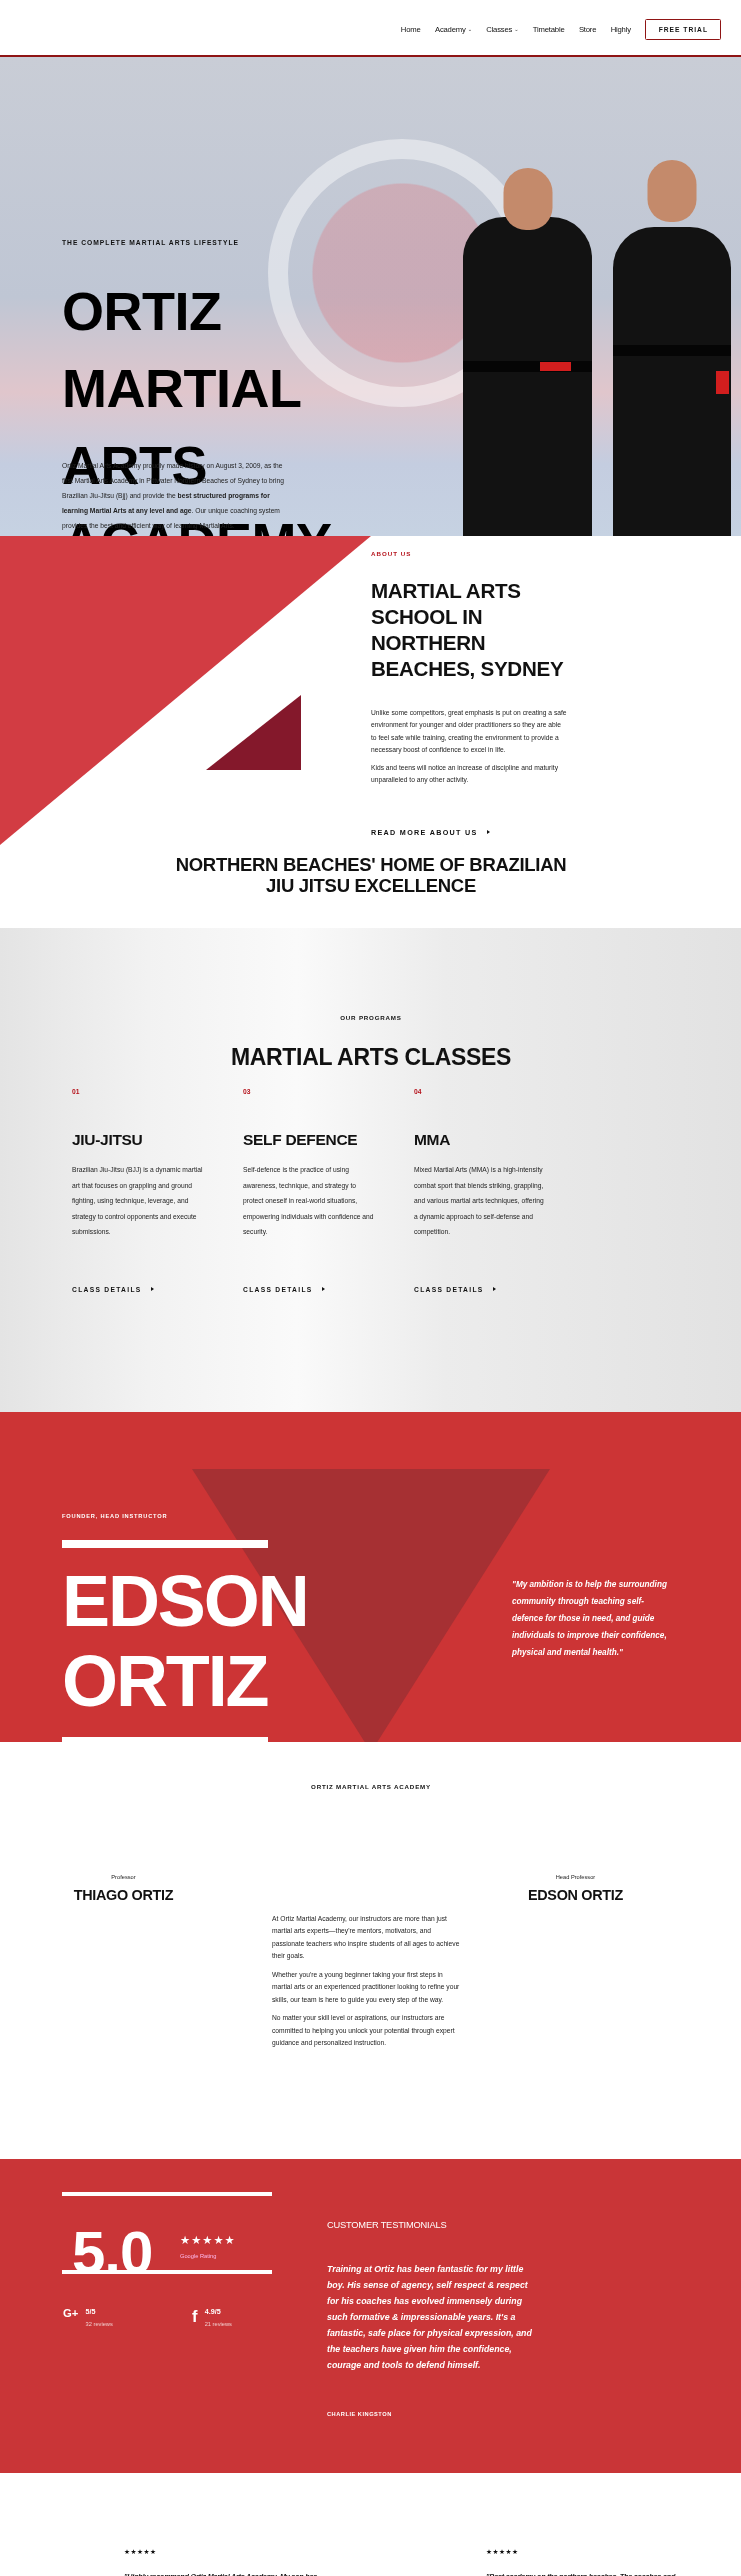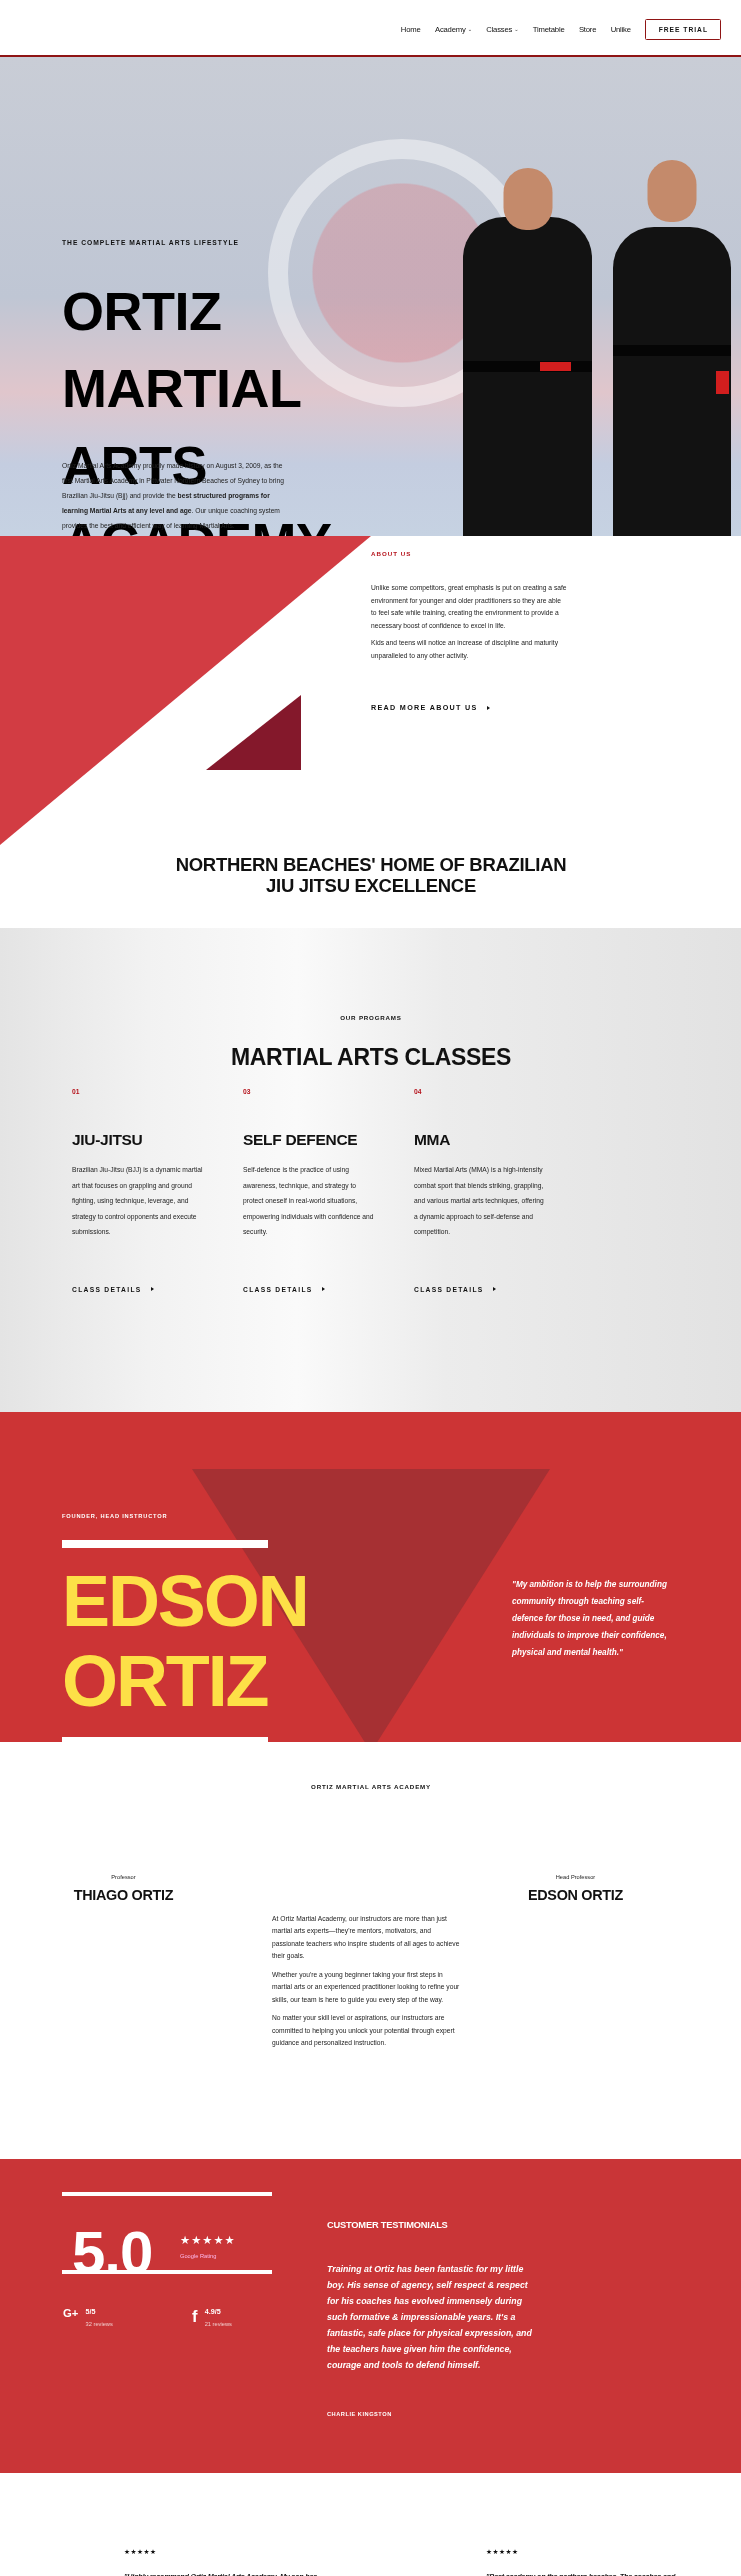--- a/index.html
+++ b/index.html
@@ -36,40 +36,40 @@
 .cgrid{position:absolute;left:72px;top:155px;display:flex;gap:16px}
 .card{width:155px;padding-right:20.6px}
 .card .num{font-size:6.7px;font-weight:700;color:#b5121b;margin-top:5.2px}
 .card h3{font-size:15.5px;font-weight:700;margin-top:36px;letter-spacing:-0.3px}
 .card p{font-size:6.7px;line-height:15.5px;color:#222;margin-top:13px;height:103px}
 .card .cd{font-size:6.7px;font-weight:700;letter-spacing:1.3px;display:flex;align-items:center;gap:9.3px;margin-top:20.6px}
 .founder{position:relative;height:330px;background:#cc3435;overflow:hidden;margin-top:0}
 .founder .vtri{position:absolute;left:192px;top:57px;width:0;height:0;border-left:179px solid transparent;border-right:179px solid transparent;border-top:283px solid #a63033}
 .founder .role{position:absolute;left:62px;top:101px;font-size:5.7px;font-weight:700;letter-spacing:0.8px;color:#fff}
 .founder .bar{position:absolute;left:62px;width:206px;height:8.2px;background:#fff}
-.founder .name{position:absolute;left:62px;top:149px;font-size:72px;line-height:80px;font-weight:700;color:#fde047;letter-spacing:-2.1px}
+.founder .name{position:absolute;left:62px;top:149px;font-size:72px;line-height:80px;font-weight:700;color:#ffffff;letter-spacing:-2.1px}
 .founder .quote{position:absolute;left:512px;top:164px;width:160px;font-size:8.2px;line-height:17px;font-style:italic;font-weight:700;color:#fff}
 .instr{position:relative;height:417px;background:#fff}
 .instr .eyebrow3{position:absolute;left:0;right:0;top:41px;text-align:center;font-size:6.2px;font-weight:700;letter-spacing:0.8px}
 .instr h2{position:absolute;left:0;right:0;top:67px;text-align:center;font-size:23px;font-weight:700;letter-spacing:-0.3px}
 .inst-card{position:absolute;top:132px;text-align:center;width:103px}
 .inst-card .r{font-size:5.7px;color:#222}
 .inst-card .n{font-size:14.4px;font-weight:700;margin-top:7px;letter-spacing:-0.3px}
 .instr .body{position:absolute;left:272px;top:109px;width:191px}
 .instr .body p{font-size:6.7px;line-height:12.4px;color:#222;margin-bottom:6.2px;margin-top:6.2px}
 .testi{position:relative;height:314px;background:#c93537;color:#fff}
 .testi .line{position:absolute;left:62px;width:210px;height:4.1px;background:#fff}
 .testi .score{position:absolute;left:72px;top:58px;font-size:60px;font-weight:700;line-height:72px;letter-spacing:-1px}
 .testi .stars{position:absolute;left:180px;top:75px;font-size:11.3px;letter-spacing:1px}
 .testi .gr{position:absolute;left:180px;top:94px;font-size:5.7px;color:#fbe}
 .stat{position:absolute;top:148px;display:flex;gap:7.2px}
 .stat .ic{font-size:11.3px;font-weight:700}
 .stat .v{font-size:7.2px;font-weight:700}
 .stat .c{font-size:5.7px;opacity:.75;margin-top:5.2px}
-.testi .h{position:absolute;left:327px;top:61px;font-size:9.3px;font-weight:700;letter-spacing:-0.2px}
+.testi .h{position:absolute;left:327px;top:61px;font-size:9.3px;font-weight:400;letter-spacing:-0.2px}
 .testi .qt{position:absolute;left:327px;top:102px;width:206px;font-size:8.8px;line-height:16px;font-style:italic;font-weight:700}
 .testi .au{position:absolute;left:327px;top:252px;font-size:5.7px;font-weight:700;letter-spacing:0.5px}
 .reviews{position:relative;height:237px;background:#fff}
 .rv{position:absolute;top:75px;width:206px}
 .rv .st{font-size:6.7px;letter-spacing:0.5px}
 .rv .t{font-size:7.2px;line-height:15px;font-style:italic;font-weight:700;margin-top:13.4px;letter-spacing:-0.2px}
 </style>
 </head>
 <body>
 
@@ -86,21 +86,21 @@
         <span>Classes</span>
         <span class="chev">⌄</span>
       </a>
     <a>
         <span>Timetable</span>
       </a>
     <a>
         <span>Store</span>
       </a>
     <a>
-        <span>Unlike</span>
+        <span>Highly</span>
       </a>
     <span class="btn-trial">FREE TRIAL</span>
   </nav>
 </header>
 
 <section class="hero">
   <div class="logo-bg"></div>
   <div class="tag">THE COMPLETE MARTIAL ARTS LIFESTYLE</div>
   <h1>ORTIZ MARTIAL ARTS ACADEMY</h1>
   <p class="copy"><span>Ortiz Martial Arts Academy proudly made history on August 3, 2009, as the first Martial Arts Academy in Pittwater Northern Beaches of Sydney to bring Brazilian Jiu-Jitsu (Bjj) and provide the </span><b>best structured programs for learning Martial Arts at any level and age</b><span>. Our unique coaching system provides the best and efficient way of learning Martial Arts.</span></p>
@@ -117,20 +117,21 @@
       <div class="stripe" style="left:103px;top:144px;width:13.4px;height:23px"></div>
     </div>
   </div>
 </section>
 
 <section class="about">
   <div class="red"></div>
   <div class="dark"></div>
   <div class="txt">
     <div class="eyebrow">ABOUT US</div>
+    <h2>MARTIAL ARTS SCHOOL IN NORTHERN BEACHES, SYDNEY</h2>
     <p class="first">Unlike some competitors, great emphasis is put on creating a safe environment for younger and older practitioners so they are able to feel safe while training, creating the environment to provide a necessary boost of confidence to excel in life.</p>
     <p>Kids and teens will notice an increase of discipline and maturity unparalleled to any other activity.</p>
     <div class="more">
         <span>READ MORE ABOUT US</span>
         <span class="tri"></span>
       </div>
   </div>
   <div class="nb">
       <div style="width:392px;margin:0 auto">NORTHERN BEACHES' HOME OF BRAZILIAN JIU JITSU EXCELLENCE</div>
     </div>

